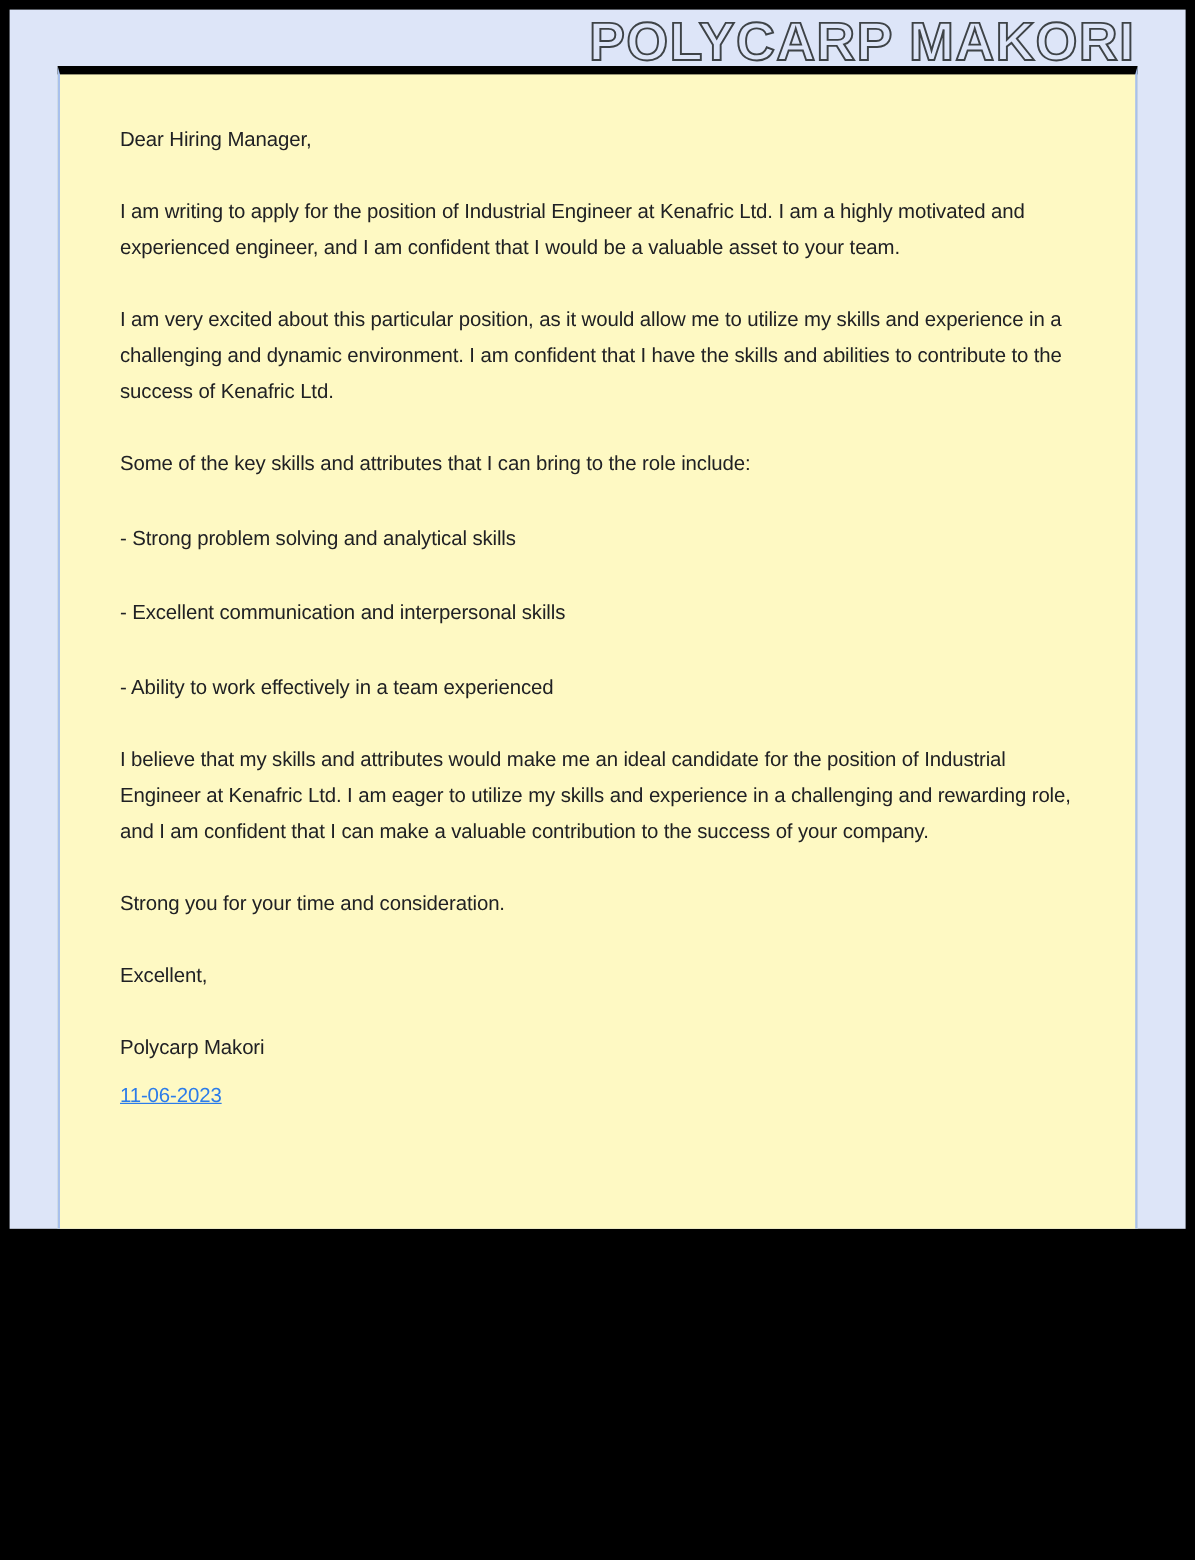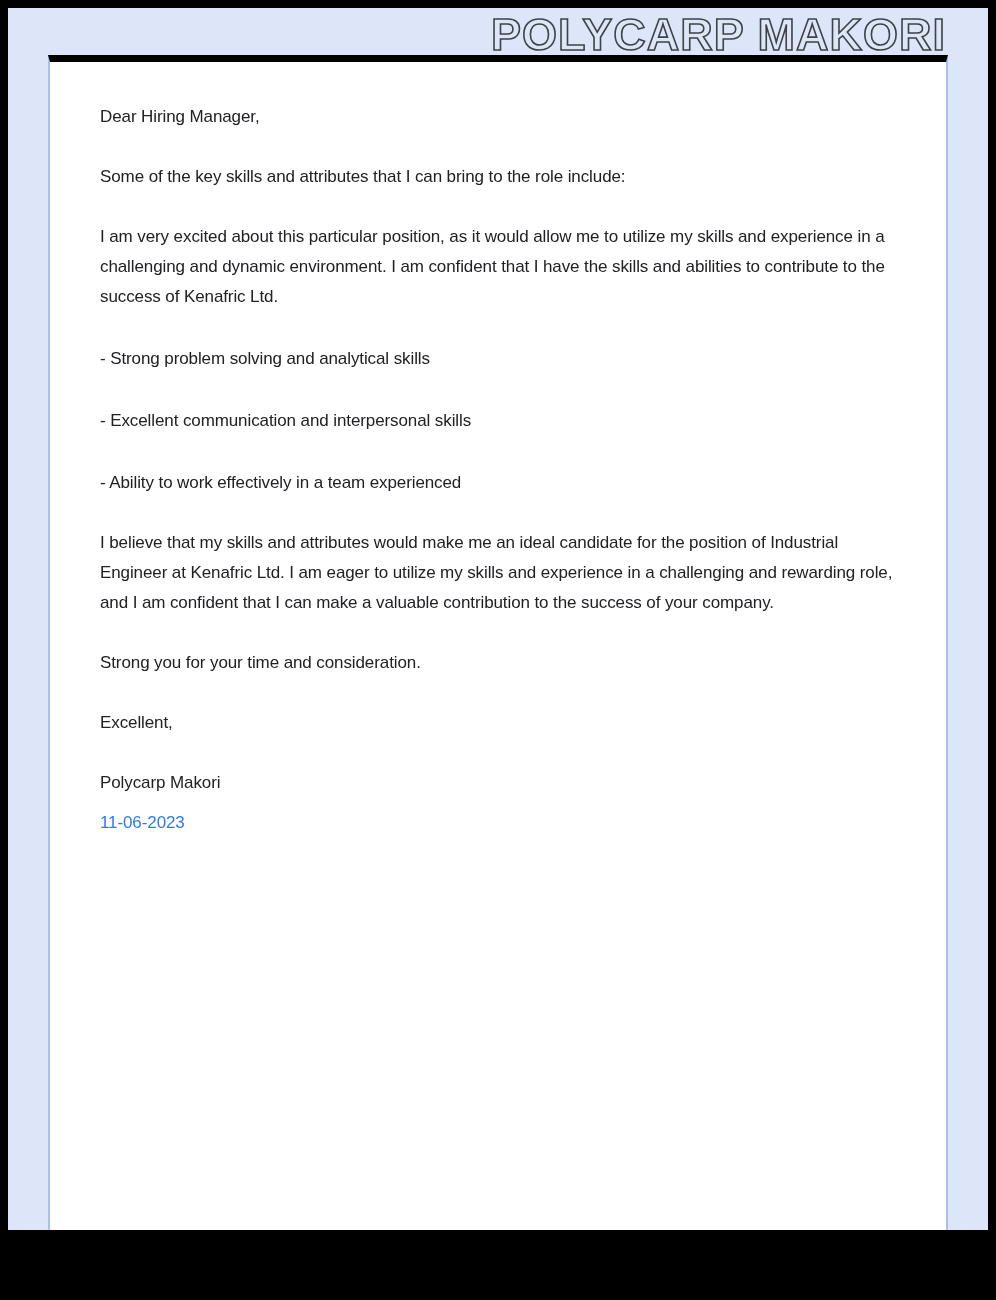--- a/index.html
+++ b/index.html
@@ -10,21 +10,21 @@
     width: 996px;
     height: 1300px;
     background: #000000;
     box-sizing: border-box;
     padding: 8px;
     font-family: "Liberation Sans", "DejaVu Sans", sans-serif;
   }
   .canvas {
     position: relative;
     width: 980px;
-    height: 1222px;
+    height: 1016px;
     background: #dde5f8;
     overflow: hidden;
   }
   .header-name {
     position: absolute;
     top: 2px;
     right: 42px;
     font-size: 45px;
     line-height: 50px;
     font-weight: 700;
@@ -38,21 +38,21 @@
       -webkit-text-stroke: 1.6px #3e4347;
     }
   }
   .page {
     position: absolute;
     top: 47px;
     left: 40px;
     width: 900px;
     height: 1207px;
     box-sizing: border-box;
-    background: #ffffff;
+    background: #fef9c3;
     border-top: 7px solid #000000;
     border-left: 2px solid #a8c0ec;
     border-right: 2px solid #a8c0ec;
     border-bottom: 2px solid #a8c0ec;
   }
   .letter {
     box-sizing: border-box;
     padding: 40px 50px 0 50px;
     width: 100%;
     color: #202124;
@@ -69,20 +69,21 @@
   }
   .skill-list div {
     max-width: 800px;
     margin-top: 32px;
   }
   p.signature {
     margin-bottom: 10px;
   }
   .date {
     color: #2b7cea;
+    text-decoration: underline;
   }
   .page-footer {
     position: absolute;
     right: 10px;
     bottom: 2px;
     font-size: 12px;
     line-height: 20px;
     color: #4f4f4f;
   }
 </style>
@@ -91,24 +92,25 @@
 
 <div class="canvas">
 
   <div class="header-name">POLYCARP MAKORI</div>
 
   <div class="page">
     <div class="letter">
 
       <p>Dear Hiring Manager,</p>
 
+      <p>I am writing to apply for the position of Industrial Engineer at Kenafric Ltd. I am a highly motivated and experienced engineer, and I am confident that I would be a valuable asset to your team.</p>
+
+      <p>I am very excited about this particular position, as it would allow me to utilize my skills and experience in a challenging and dynamic environment. I am confident that I have the skills and abilities to contribute to the success of Kenafric Ltd.</p>
 
       <p>Some of the key skills and attributes that I can bring to the role include:</p>
-
-      <p>I am very excited about this particular position, as it would allow me to utilize my skills and experience in a challenging and dynamic environment. I am confident that I have the skills and abilities to contribute to the success of Kenafric Ltd.</p>
 
       <div class="skill-list">
         <div>- Strong problem solving and analytical skills</div>
         <div>- Excellent communication and interpersonal skills</div>
         <div>- Ability to work effectively in a team experienced</div>
       </div>
 
       <p>I believe that my skills and attributes would make me an ideal candidate for the position of Industrial Engineer at Kenafric Ltd. I am eager to utilize my skills and experience in a challenging and rewarding role, and I am confident that I can make a valuable contribution to the success of your company.</p>
 
       <p>Strong you for your time and consideration.</p>

